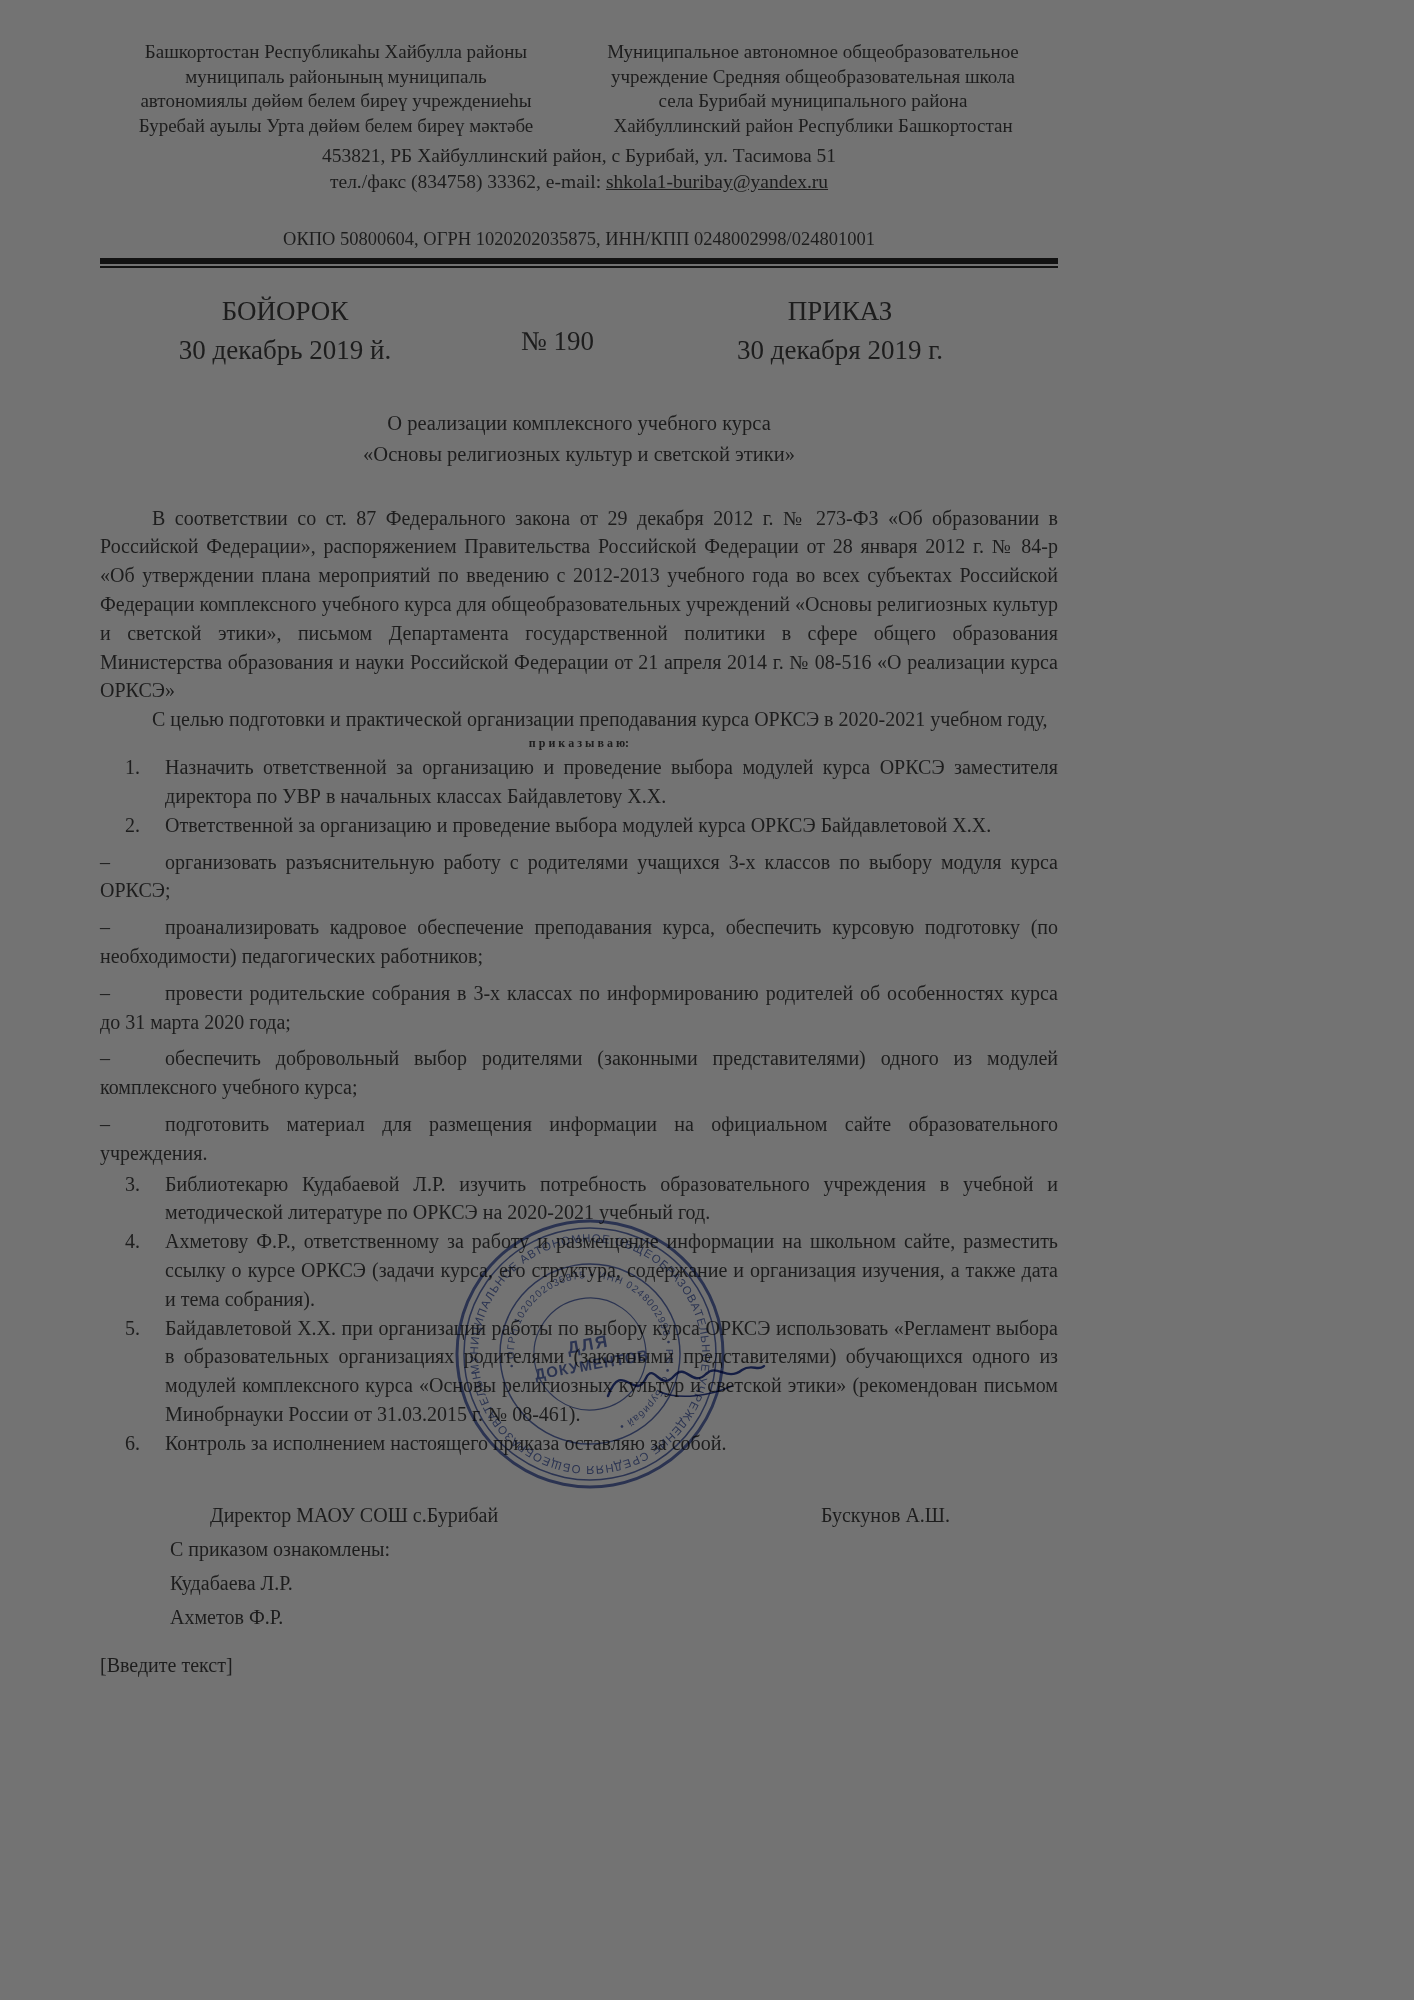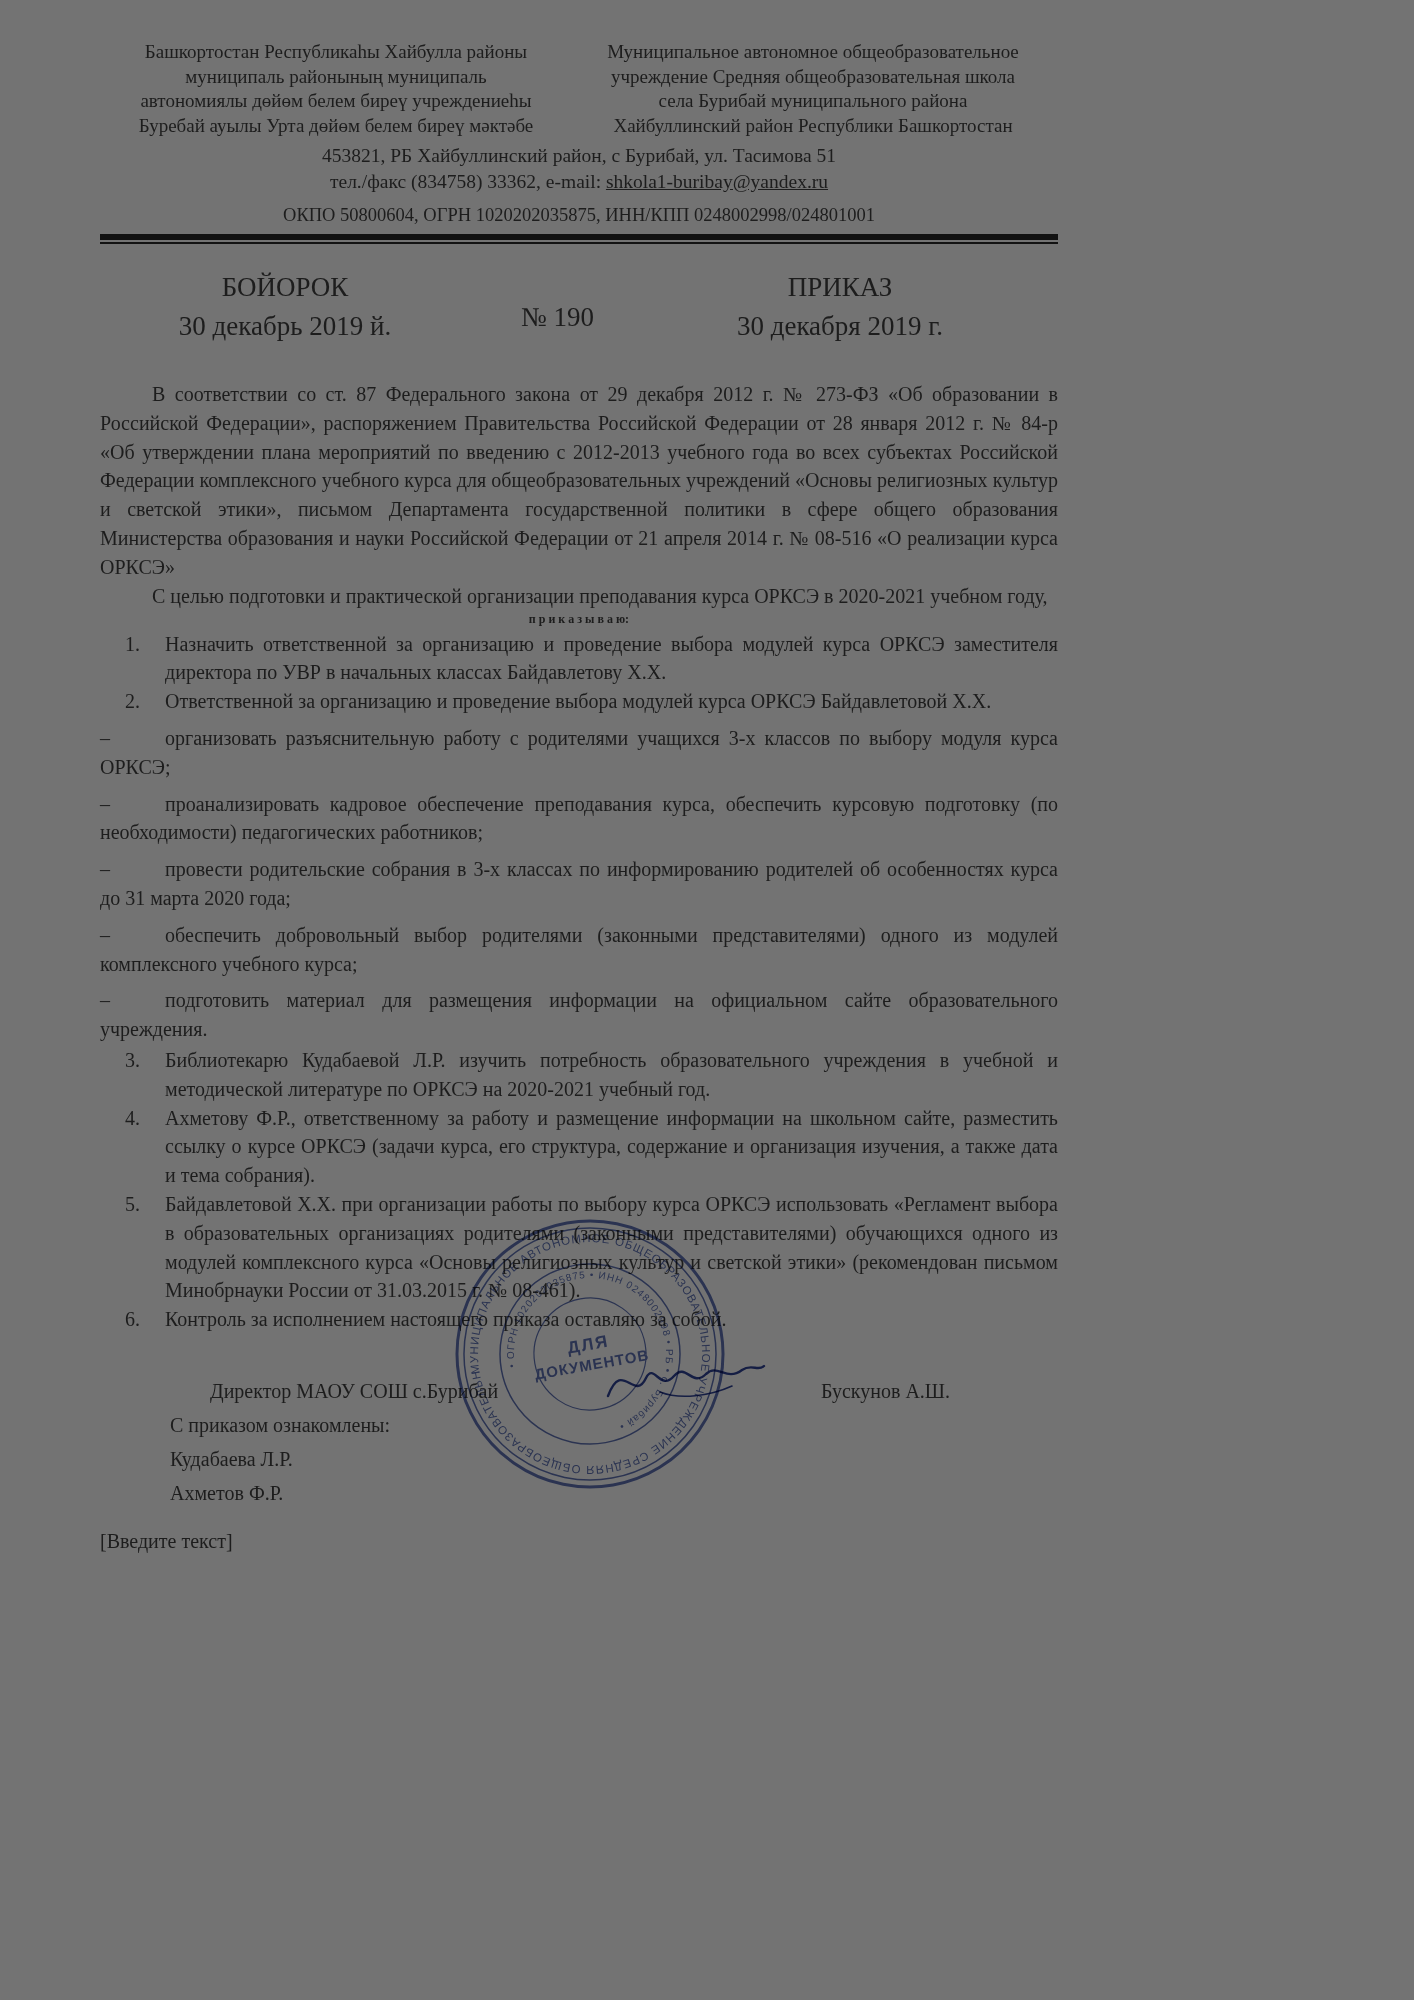--- a/index.html
+++ b/index.html
@@ -12,21 +12,21 @@
   }
   .content { position:absolute; left:100px; top:40px; width:958px; }
 
   
   .org-header { display:flex; justify-content:space-between; }
   .org-left  { width:400px; margin-left:36px;  text-align:center; font-size:19px; line-height:1.3; }
   .org-right { width:430px; margin-right:30px; text-align:center; font-size:19px; line-height:1.3; }
   .addr { text-align:center; font-size:19.5px; margin-top:6px; }
   .tel  { text-align:center; font-size:19.5px; margin-top:4px; }
   .email { text-decoration:underline; }
-  .registry { text-align:center; font-size:18.5px; margin-top:12px; }
+  .registry { text-align:center; font-size:18.5px; margin-top:36px; }
 
   .rule-thick { height:6px; background:#121212; margin-top:8px; }
   .rule-thin  { height:2px; background:#121212; margin-top:2px; }
 
   
   .order-head { display:flex; margin-top:24px; font-size:27px; line-height:1.45; }
   .oh-left  { width:310px; margin-left:30px; text-align:center; }
   .oh-mid   { flex:1; text-align:center; }
   .oh-num   { padding-top:30px; }
   .oh-right { width:330px; margin-right:53px; text-align:center; }
@@ -90,20 +90,24 @@
       </div>
       <div class="oh-mid">
         <div class="oh-num">№ 190</div>
       </div>
       <div class="oh-right">
         <div>ПРИКАЗ</div>
         <div>30 декабря 2019 г.</div>
       </div>
     </div>
 
+    <div class="subject">
+      <div>О реализации комплексного учебного курса</div>
+      <div>«Основы религиозных культур и светской этики»</div>
+    </div>
 
     <p class="para first">В соответствии со ст. 87 Федерального закона от 29 декабря 2012 г. № 273-ФЗ «Об образовании в Российской Федерации», распоряжением Правительства Российской Федерации от 28 января 2012 г. № 84-р «Об утверждении плана мероприятий по введению с 2012-2013 учебного года во всех субъектах Российской Федерации комплексного учебного курса для общеобразовательных учреждений «Основы религиозных культур и светской этики», письмом Департамента государственной политики в сфере общего образования Министерства образования и науки Российской Федерации от 21 апреля 2014 г. № 08-516 «О реализации курса ОРКСЭ»</p>
     <p class="para">С целью подготовки и практической организации преподавания курса ОРКСЭ в 2020-2021 учебном году,</p>
     <div class="decree">п р и к а з ы в а ю:</div>
 
     <div class="num-item">
       <span class="num">1.</span>
       <span class="num-text">Назначить ответственной  за организацию и проведение выбора модулей курса ОРКСЭ заместителя директора по УВР в начальных классах Байдавлетову Х.Х.</span>
     </div>
     <div class="num-item">

